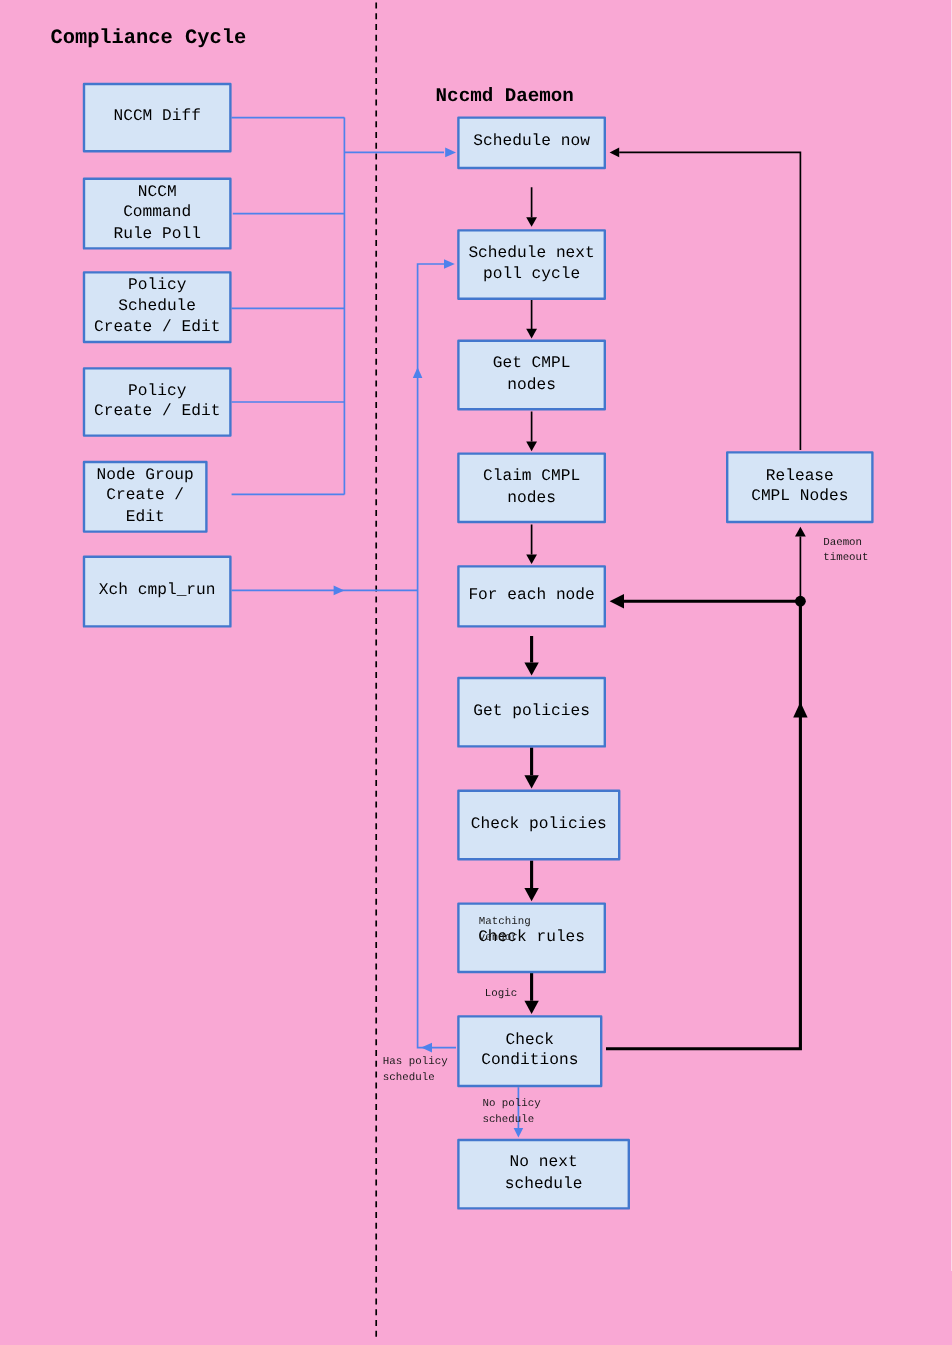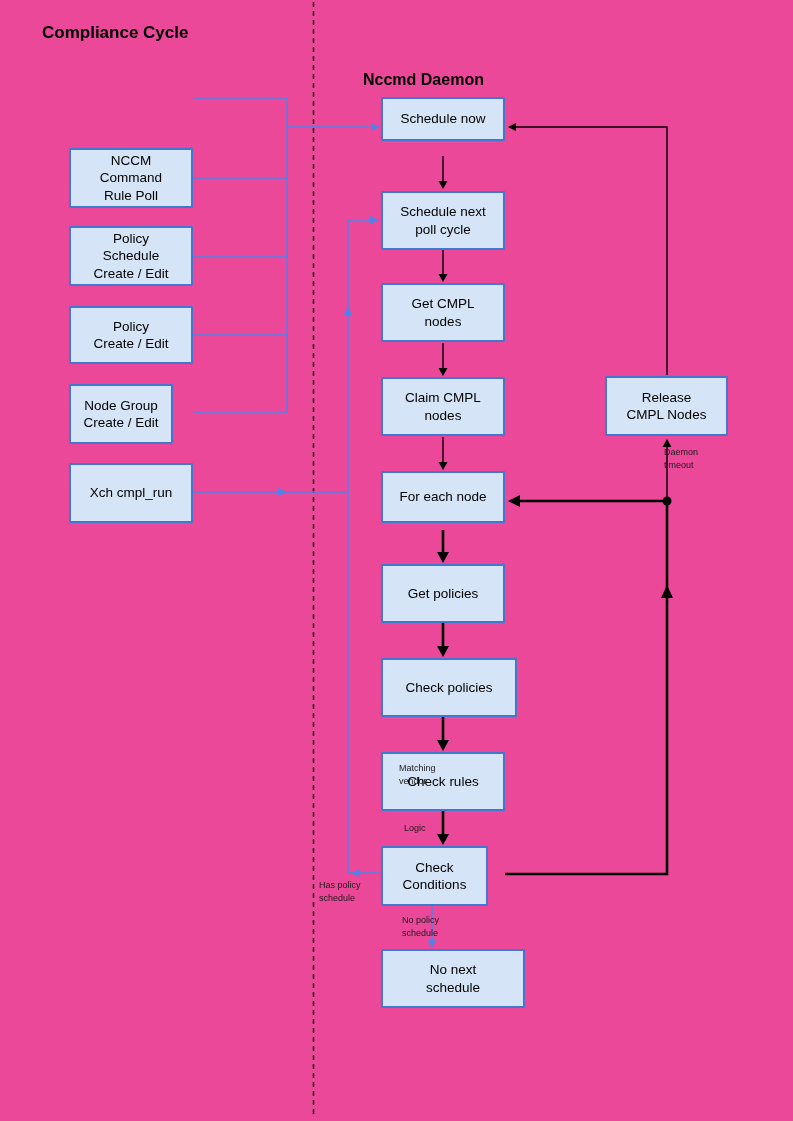--- a/index.html
+++ b/index.html
@@ -1,20 +1,20 @@
 <!DOCTYPE html>
 <html><head>
 <meta charset="utf-8">
 <style>
   html,body{margin:0;padding:0;background:#ffffff;}
   #canvas{
     position:relative;
     width:793px;height:1121px;
-    background:#ec4899;
-    font-family:Liberation Sans, sans-serif;
+    background:#f9a8d4;
+    font-family:Liberation Mono, monospace;
     overflow:hidden;
   }
   #wires{position:absolute;left:0;top:0;z-index:1;}
   .node{
     position:absolute;z-index:2;box-sizing:border-box;
     background:var(--node-fill,#d5e4f6);
     border:2px solid var(--node-border,#4377cd);
     border-radius:1px;
     display:flex;align-items:center;justify-content:center;
     text-align:center;color:#000;
@@ -81,20 +81,21 @@
 
     <path d="M505 874 H667 V501 H520" stroke="#000000" stroke-width="2.6" fill="none"></path>
     <polygon points="508,501 520,495 520,507" fill="#000000"></polygon>
     <polygon points="667,585 661,598 673,598" fill="#000000"></polygon>
     <circle cx="667" cy="501" r="4.5" fill="#000000"></circle>
   </svg>
 
   <div class="title title-left" style="left:42px;top:23px;">Compliance Cycle</div>
   <div class="title title-right" style="left:363px;top:31px;">Nccmd Daemon</div>
 
+  <div class="node" style="left:69px;top:69px;width:124px;height:58px;">NCCM Diff</div>
   <div class="node" style="left:69px;top:148px;width:124px;height:60px;">NCCM
 Command
 Rule Poll</div>
   <div class="node" style="left:69px;top:226px;width:124px;height:60px;">Policy
 Schedule
 Create / Edit</div>
   <div class="node" style="left:69px;top:306px;width:124px;height:58px;">Policy
 Create / Edit</div>
   <div class="node" style="left:69px;top:384px;width:104px;height:60px;">Node Group
 Create / Edit</div>
@@ -104,31 +105,31 @@
   <div class="node" style="left:381px;top:191px;width:124px;height:59px;">Schedule next
 poll cycle</div>
   <div class="node" style="left:381px;top:283px;width:124px;height:59px;">Get CMPL
 nodes</div>
   <div class="node" style="left:381px;top:377px;width:124px;height:59px;">Claim CMPL
 nodes</div>
   <div class="node" style="left:381px;top:471px;width:124px;height:52px;">For each node</div>
   <div class="node" style="left:381px;top:564px;width:124px;height:59px;text-align:center;">Get policies</div>
   <div class="node" style="left:381px;top:658px;width:136px;height:59px;">Check policies</div>
   <div class="node" style="left:381px;top:752px;width:124px;height:59px;">Check rules</div>
-  <div class="node" style="left:381px;top:846px;width:107px;height:60px;">Check
+  <div class="node" style="left:381px;top:846px;width:121px;height:60px;">Check
 Conditions</div>
   <div class="node" style="left:381px;top:949px;width:144px;height:59px;">No next
 schedule</div>
 
   <div class="node" style="left:605px;top:376px;width:123px;height:60px;">Release
 CMPL Nodes</div>
 
   <div class="edge-label" style="left:399px;top:721px;margin-top:41px;">Matching
 vendor</div>
   <div class="edge-label" style="left:404px;top:822px;">Logic</div>
   <div class="edge-label" style="left:319px;top:879px;">Has policy
 schedule</div>
   <div class="edge-label" style="left:402px;top:914px;">No policy
 schedule</div>
-  <div class="edge-label" style="left:664px;top:446px;">Daemon
+  <div class="edge-label" style="left:686px;top:446px;">Daemon
 timeout</div>
 
 </div>
 
 </body></html>

